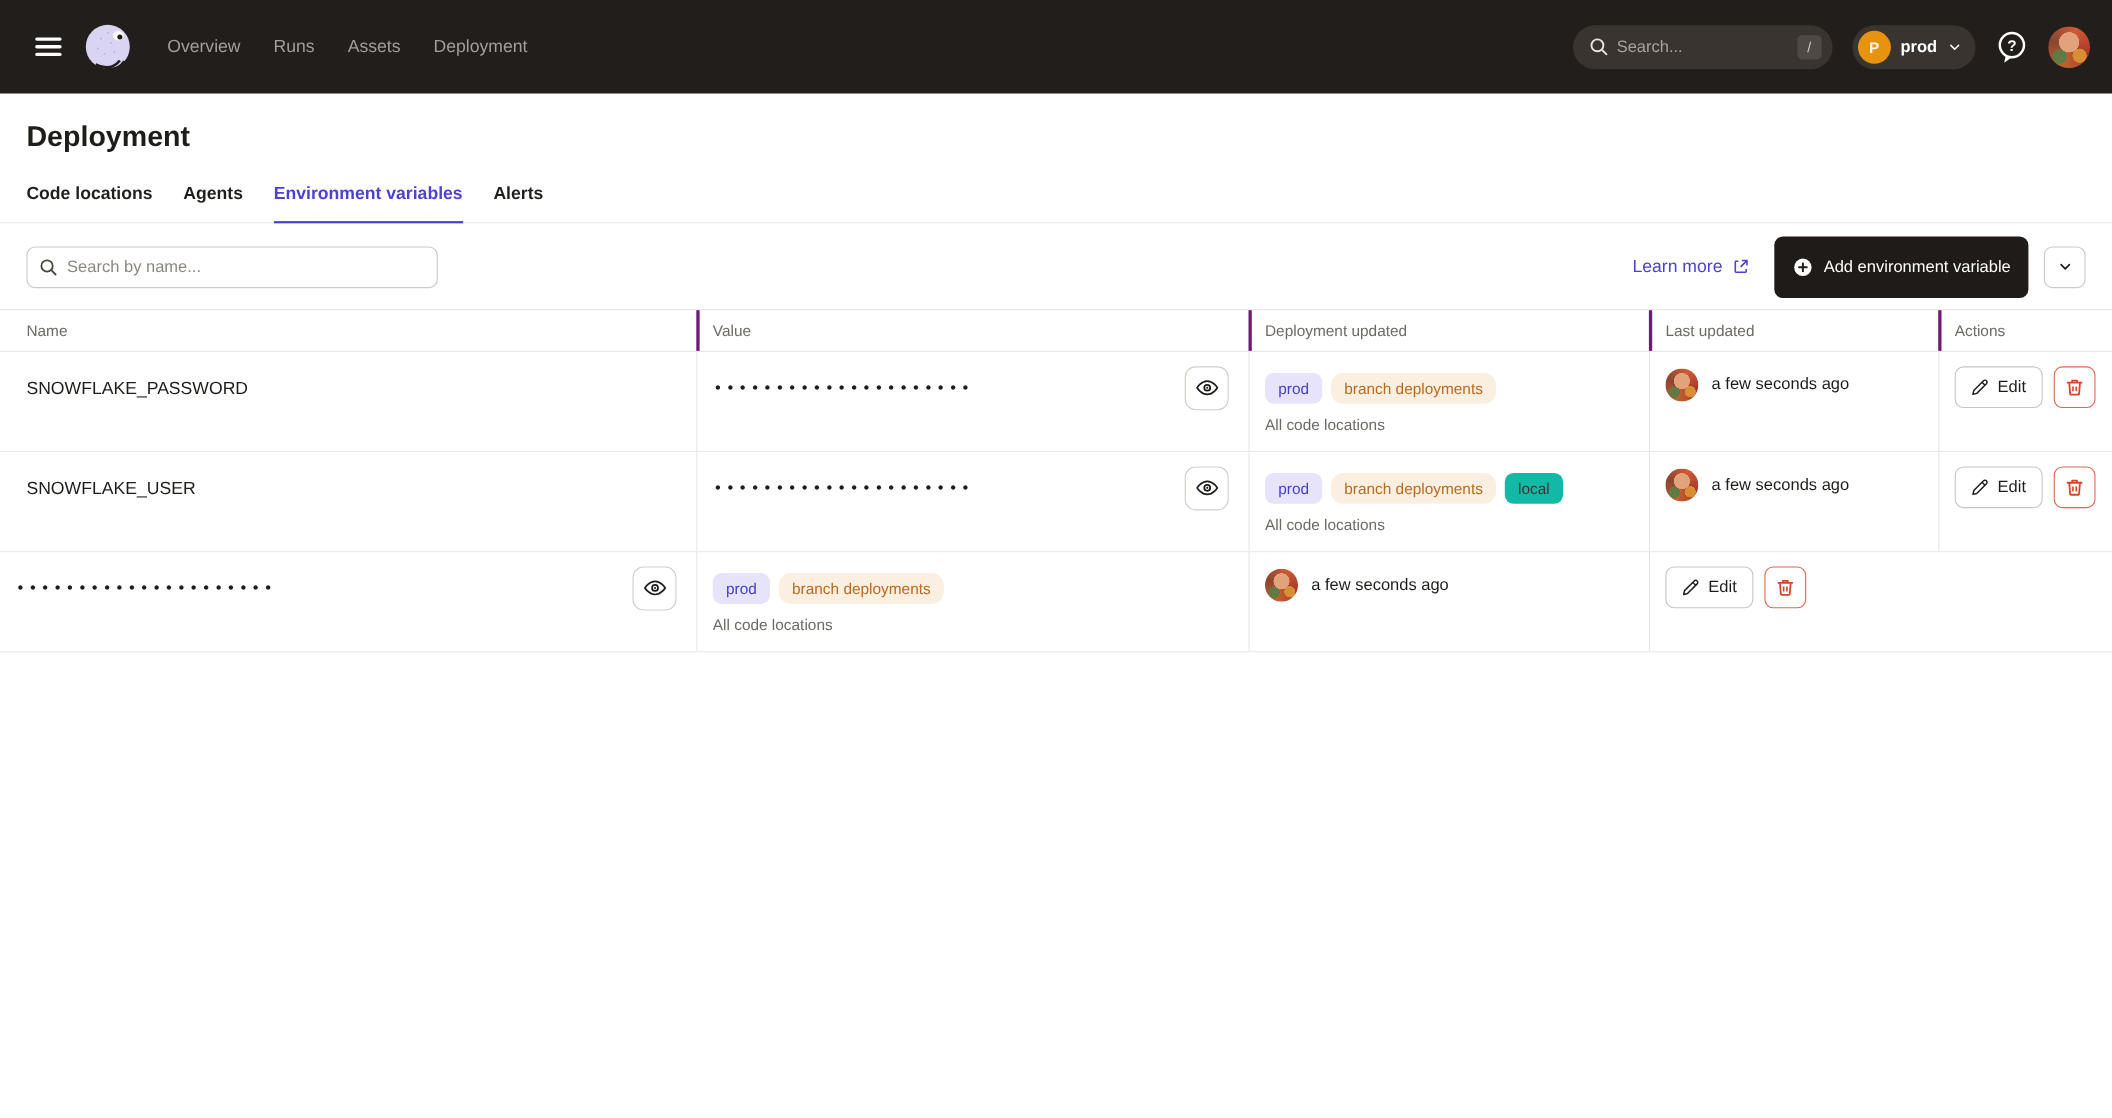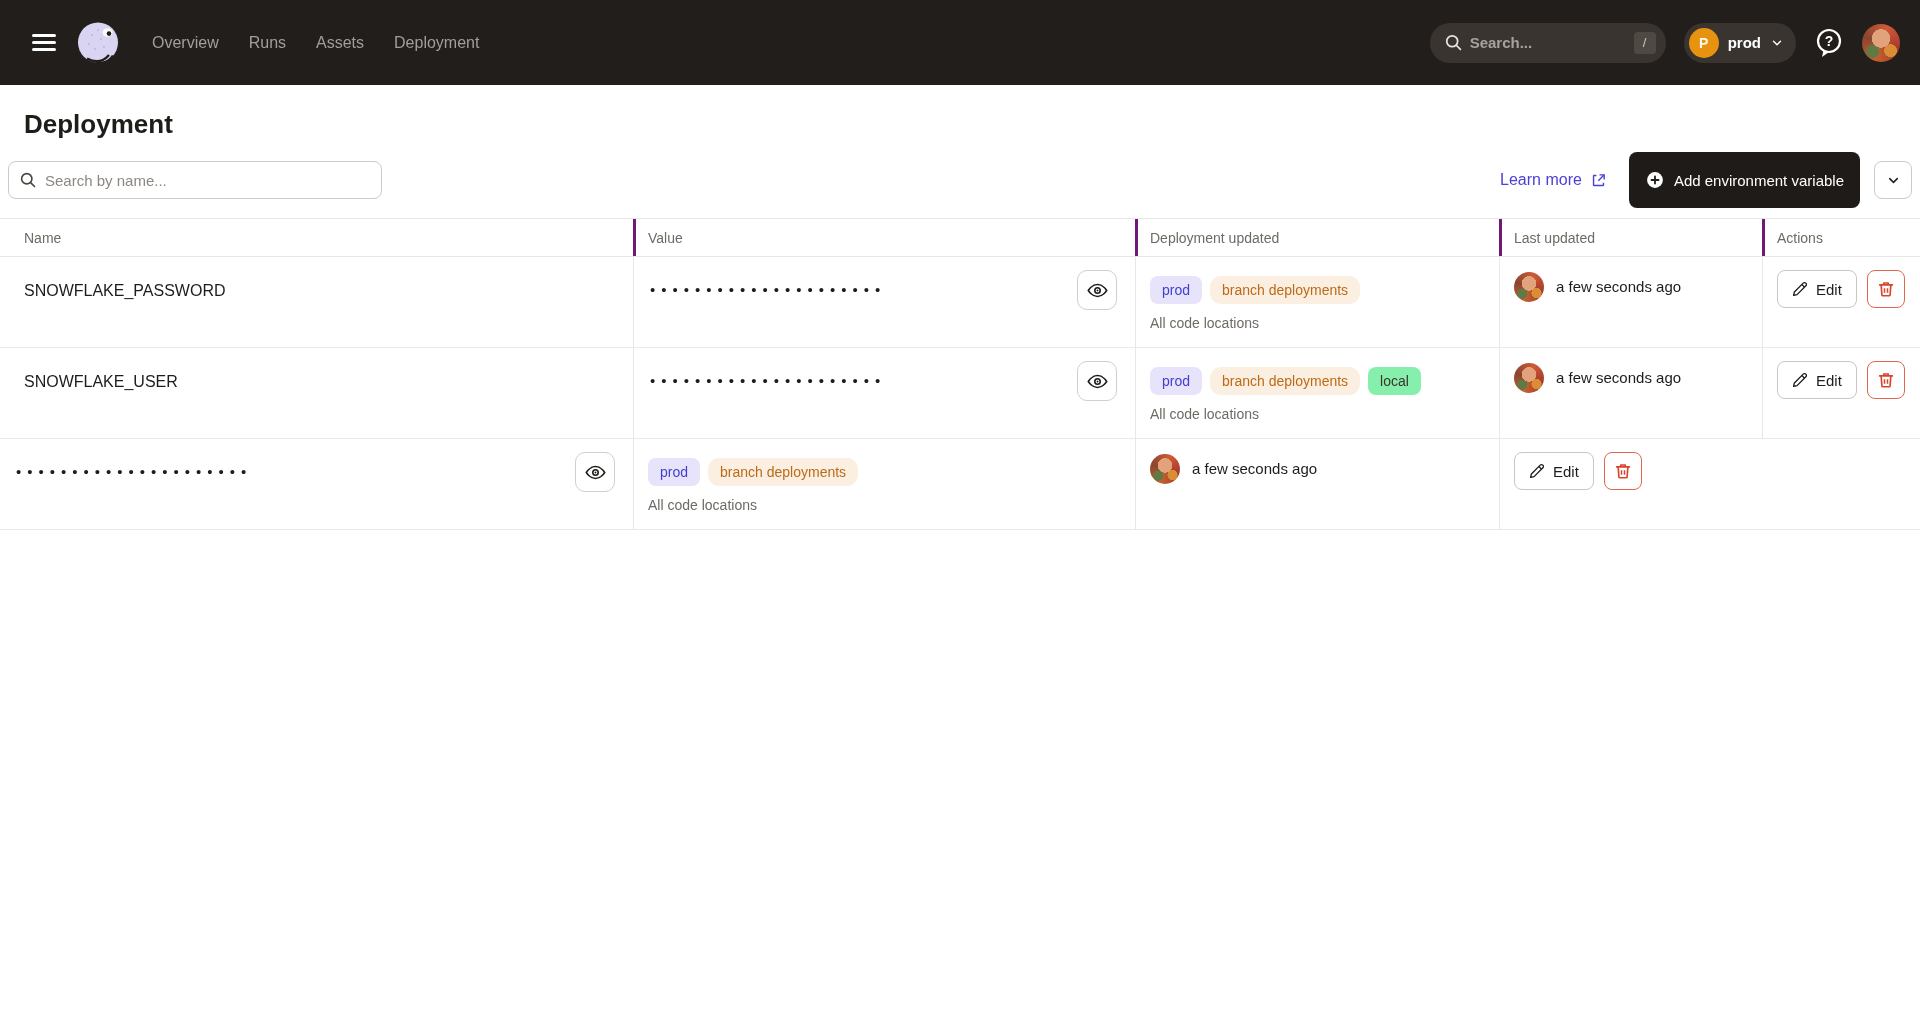--- a/index.html
+++ b/index.html
@@ -11,21 +11,21 @@
   .hamburger { width: 24px; height: 17px; display: flex; flex-direction: column; justify-content: space-between; cursor: pointer; margin-left: 12px; }
   .hamburger span { display: block; height: 3px; background: #fff; border-radius: 2px; }
   .logo { width: 48px; height: 48px; margin-left: 18px; }
   .nav-links { display: flex; gap: 30px; margin-left: 30px; }
   .nav-link { color: #A39E9A; font-size: 16px; cursor: pointer; }
   .topnav-spacer { flex: 1; }
   .topnav-right { display: flex; align-items: center; gap: 18px; }
 
   .nav-search { position: relative; width: 236px; height: 40px; }
   .nav-search input { width: 100%; height: 100%; background: #39342F; border: none; border-radius: 21px;
-    color: #E8E4E0; font-size: 15px; padding: 0 40px 0 40px; outline: none; font-family: inherit; font-weight: bold; }
+    color: #E8E4E0; font-size: 15px; padding: 0 40px 0 40px; outline: none; font-family: inherit; }
   .nav-search input::placeholder { color: #A8A29C; }
   .nav-search .glass { position: absolute; left: 14px; top: 10px; color: #E8E4E0; }
   .nav-search .slash-key { position: absolute; right: 10px; top: 9px; width: 22px; height: 22px;
     background: #4E4943; border-radius: 4px; color: #CFC9C3; font-size: 13px;
     display: flex; align-items: center; justify-content: center; }
 
   .deploy-pill { height: 40px; background: #39342F; border-radius: 21px; display: flex; align-items: center;
     padding: 0 12px 0 5px; gap: 9px; cursor: pointer; }
   .deploy-initial { width: 30px; height: 30px; border-radius: 50%; background: #E8930F; color: #FDF6EC;
     font-weight: 700; font-size: 14px; display: flex; align-items: center; justify-content: center; }
@@ -41,21 +41,21 @@
       conic-gradient(from 20deg, #CF5A35, #A83A2C, #C2612F, #8A4530, #CF5A35); }
 
   
   .page-title { font-size: 26px; font-weight: 700; color: #1F1D1A; margin: 24px 24px 0; }
   .tabs { display: flex; gap: 28px; margin-top: 28px; padding: 0 24px; border-bottom: 1px solid #E9E7E4; }
   .tab { font-size: 16px; font-weight: 600; color: #211F1C; padding-bottom: 15px; cursor: pointer;
     border-bottom: 2.5px solid transparent; margin-bottom: -1.5px; }
   .tab.active { color: #4B41D6; border-bottom-color: #4B41D6; }
 
   
-  .toolbar { display: flex; align-items: center; margin: 20px 8px 0; height: 40px; }
+  .toolbar { display: flex; align-items: center; margin: 20px 24px 0; height: 40px; }
   .filter-box { position: relative; width: 374px; height: 38px; }
   .filter-box input { width: 100%; height: 100%; border: 1px solid #CDCAC5; border-radius: 8px;
     font-size: 15px; color: #1F1D1A; padding: 0 12px 0 36px; outline: none; font-family: inherit; }
   .filter-box input::placeholder { color: #8C8781; }
   .filter-box .glass { position: absolute; left: 11px; top: 10px; color: #4A4741; }
   .toolbar-spacer { flex: 1; }
   .learn-more { display: flex; align-items: center; gap: 8px; color: #4B41D6; font-size: 16px;
     cursor: pointer; margin-right: 22px; }
   .add-btn { height: 56px; background: #1F1B18; color: #fff; border: none; border-radius: 8px;
     display: flex; align-items: center; gap: 9px; padding: 0 16px; font-size: 15px; font-weight: 500;
@@ -77,21 +77,21 @@
   .value-cell { display: flex; align-items: flex-start; justify-content: space-between; padding: 13px 18px 0 16px; }
   .dots { font-size: 15px; letter-spacing: 6px; color: #1F1D1A; line-height: 40px; white-space: nowrap;
     overflow: hidden; }
   .eye-btn { width: 40px; height: 40px; background: #fff; border: 1px solid #D2CFCA; border-radius: 10px;
     display: flex; align-items: center; justify-content: center; cursor: pointer; flex: none; }
   .scopes-cell { padding: 19px 16px 0 14px; }
   .badges { display: flex; gap: 8px; }
   .badge { height: 28px; line-height: 28px; padding: 0 12px; border-radius: 8px; font-size: 14px; white-space: nowrap; }
   .badge.prod { background: #E6E3FB; color: #4440CC; }
   .badge.branch { background: #FAEFE1; color: #BC6A18; border-radius: 11px; }
-  .badge.local { background: #86efac; color: #39352F; }
+  .badge.local { background: #14b8a6; color: #39352F; }
   .all-locations { margin-top: 11px; font-size: 14px; color: #6E6A64; }
   .updated-cell { padding: 15px 16px 0 14px; display: flex; align-items: flex-start; gap: 12px; }
   .row-avatar { width: 30px; height: 30px; border-radius: 50%; flex: none;
     background:
       radial-gradient(circle at 50% 38%, #E2A27B 0 30%, rgba(0,0,0,0) 31%),
       radial-gradient(circle at 28% 72%, #5F7A45 0 16%, rgba(0,0,0,0) 17%),
       radial-gradient(circle at 75% 70%, #D98E35 0 16%, rgba(0,0,0,0) 17%),
       conic-gradient(from 20deg, #CF5A35, #A83A2C, #C2612F, #8A4530, #CF5A35); }
   .updated-text { font-size: 15px; color: #1F1D1A; line-height: 30px; }
   .actions-cell { padding: 13px 16px 0 14px; display: flex; gap: 10px; }
@@ -152,20 +152,26 @@
       <path d="M9.5 23.5 L8 30 L15 25" fill="#fff"></path>
       <text x="15" y="19" text-anchor="middle" font-size="14" font-weight="700" fill="#fff" font-family="Liberation Sans, sans-serif">?</text>
     </svg>
     <div class="nav-avatar"></div>
   </div>
 </nav>
 
 <main>
   <h1 class="page-title">Deployment</h1>
 
+  <div class="tabs">
+    <div class="tab">Code locations</div>
+    <div class="tab">Agents</div>
+    <div class="tab active">Environment variables</div>
+    <div class="tab">Alerts</div>
+  </div>
 
   <div class="toolbar">
     <div class="filter-box">
       <svg class="glass" width="18" height="18" viewBox="0 0 22 22">
         <circle cx="9.5" cy="9.5" r="6.3" fill="none" stroke="currentColor" stroke-width="2"></circle>
         <path d="M14.2 14.2 L19 19" stroke="currentColor" stroke-width="2" stroke-linecap="round"></path>
       </svg>
       <input type="text" placeholder="Search by name..." style="">
     </div>
     <div class="toolbar-spacer"></div>

